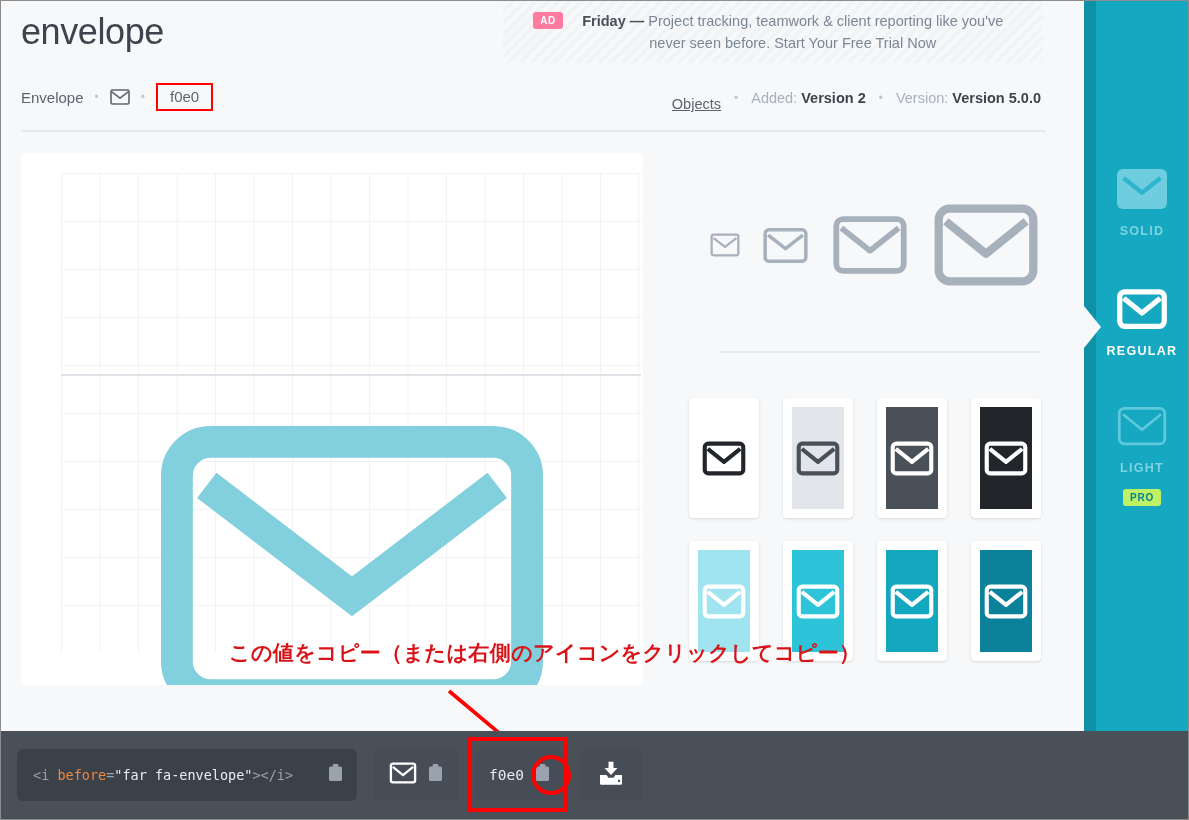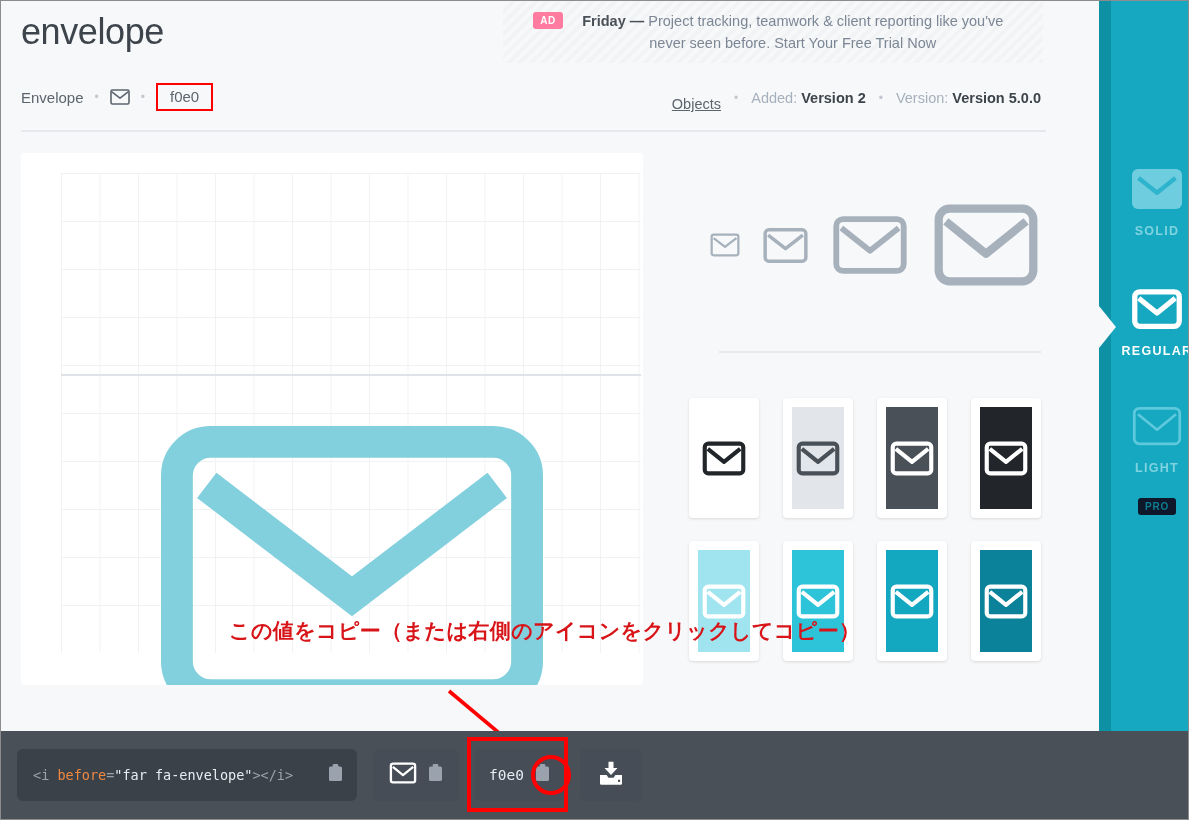--- a/index.html
+++ b/index.html
@@ -114,53 +114,53 @@
     display: flex; align-items: center; justify-content: center;
     position: relative; overflow: hidden;
   }
   .sw .fill {
     position: absolute; left: 9px; top: 9px; right: 9px; bottom: 9px;
   }
   .sw svg { position: relative; z-index: 2; display: block; }
 
   
   .jp-note {
-    position: absolute; left: 228px; top: 616px;
+    position: absolute; left: 228px; top: 638px;
     font-size: 21px; font-weight: bold; color: #d81418;
     white-space: nowrap; letter-spacing: .4px;
   }
   .arrow-svg {
     position: absolute; left: 440px; top: 685px; width: 150px; height: 85px;
     pointer-events: none;
   }
 
   
   .sidebar {
-    position: absolute; right: 0; top: 0; width: 89px; height: 745px;
+    position: absolute; right: 0; top: 0; width: 104px; height: 745px;
     background: #15a8c0;
   }
   .sidebar .edge {
     position: absolute; left: 0; top: 0; width: 12px; height: 100%;
     background: #0e90a5;
   }
   .sb-item {
     position: absolute; left: 12px; width: 92px;
     display: flex; flex-direction: column; align-items: center; gap: 11px;
   }
   .sb-item.solid   { top: 168px; }
   .sb-item.regular { top: 288px; justify-content: center; }
   .sb-item.light   { top: 405px; }
   .sb-label {
     font-size: 12.5px; font-weight: bold; letter-spacing: 1.3px;
   }
   .sb-item.solid .sb-label, .sb-item.light .sb-label { color: #7fd3e0; }
   .sb-item.regular .sb-label { color: #ffffff; }
   .pro-badge {
-    background: #0f172a; color: #0b7e91; font-size: 10px; font-weight: bold;
-    letter-spacing: .8px; padding: 3px 7px; border-radius: 3px; margin-top: 12px;
+    background: #bef264; color: #0b7e91; font-size: 10px; font-weight: bold;
+    letter-spacing: .8px; padding: 3px 7px; border-radius: 3px; margin-top: 3px;
   }
   .notch {
     position: absolute; left: 0; top: 305px; width: 17px; height: 42px;
   }
 
   
   .bottombar {
     position: absolute; left: 0; bottom: 0; width: 1189px; height: 88px;
     background: #4a5058;
     display: flex; align-items: center; gap: 16px; padding-left: 16px;

